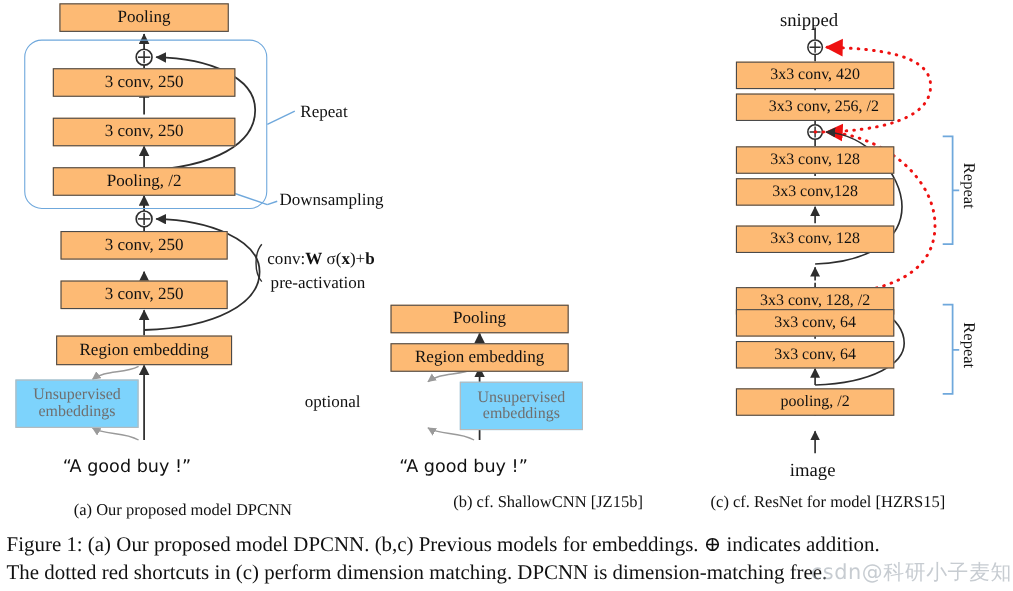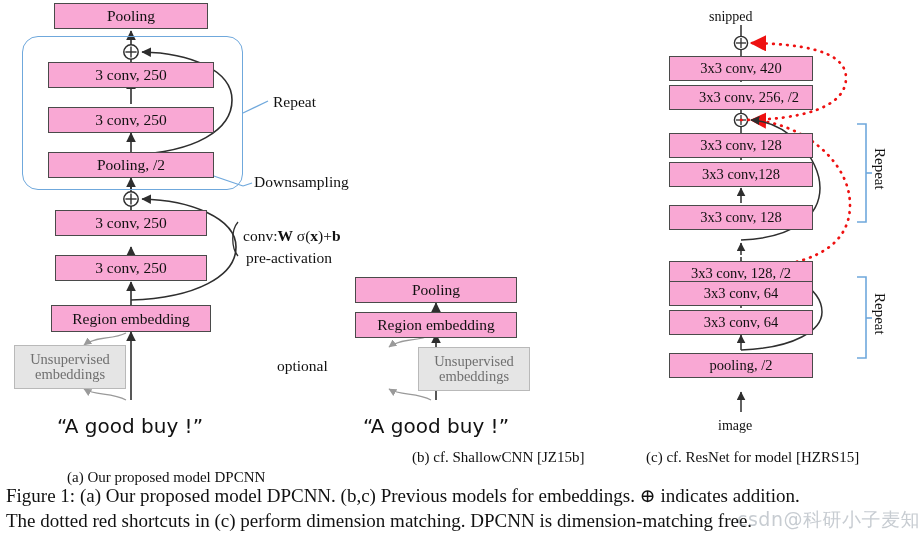--- a/index.html
+++ b/index.html
@@ -2,34 +2,34 @@
 <html><head>
 <meta charset="utf-8">
 <style>
   html,body{margin:0;padding:0;background:#ffffff;}
   body{width:921px;height:537px;position:relative;overflow:hidden;
        font-family:"Liberation Serif","DejaVu Serif",serif;color:#1a1a1a;}
   .fig{position:absolute;left:0;top:0;width:921px;height:537px;}
 
   
   .box{position:absolute;box-sizing:border-box;border:1.6px solid #4a4a4a;
-       background:#f9a8d4;display:flex;align-items:center;justify-content:center;
+       background:#fdba74;display:flex;align-items:center;justify-content:center;
        font-size:15.5px;line-height:1;white-space:nowrap;color:#111;}
   .box.r{font-size:14.5px;border-width:1.4px;}
 
   
   .ghost{position:absolute;box-sizing:border-box;border:1.2px solid #b9b9b9;
-         background:#e5e5e5;color:#6f6f6f;font-size:14.5px;line-height:1.06;
+         background:#7dd3fc;color:#6f6f6f;font-size:14.5px;line-height:1.06;
          display:flex;align-items:center;justify-content:center;text-align:center;
          white-space:pre-line;}
 
   
   .lbl{position:absolute;white-space:nowrap;font-size:15.5px;color:#111;line-height:1;}
-  .lbl.sm{font-size:14px;text-align:center;}
-  .quote{position:absolute;white-space:nowrap;font-size:20px;color:#111;
+  .lbl.sm{font-size:17px;text-align:center;}
+  .quote{position:absolute;white-space:nowrap;font-size:16px;color:#111;
          font-family:"DejaVu Sans",sans-serif;}
   .vrot{position:absolute;font-size:15px;color:#111;
         transform:rotate(90deg);transform-origin:left top;white-space:nowrap;}
 
   
   .blueround{position:absolute;box-sizing:border-box;border:1.5px solid #6fa8dc;
              border-radius:16px;background:transparent;}
 
   
   .subcap{position:absolute;white-space:nowrap;font-size:15px;color:#111;}
@@ -234,21 +234,21 @@
 
   <div class="box r" style="left:669px;top:353px;width:144px;height:25px;">pooling, /2</div>
 
 
   <div class="lbl sm" style="left:718px;top:419px;">image</div>
 
   <div class="vrot" style="left:888px;top:148px;">Repeat</div>
 
   <div class="vrot" style="left:888px;top:293px;">Repeat</div>
 
-  <div class="subcap" style="left:67px;top:469px;">(a)  Our proposed model DPCNN</div>
+  <div class="subcap" style="left:67px;top:456px;">(a)  Our proposed model DPCNN</div>
 
   <div class="subcap" style="left:412px;top:449px;">(b)  cf. ShallowCNN [JZ15b]</div>
 
   <div class="subcap" style="left:646px;top:449px;">(c)  cf. ResNet for model [HZRS15]</div>
 
   <div class="caption" style="top:483px;">
     <span class="l1">Figure 1:  (a) Our proposed model DPCNN. (b,c) Previous models for embeddings.   ⊕ indicates addition.</span>
     <span class="l2">The dotted red shortcuts in (c) perform dimension matching. DPCNN is dimension-matching free.</span>
   </div>
 

